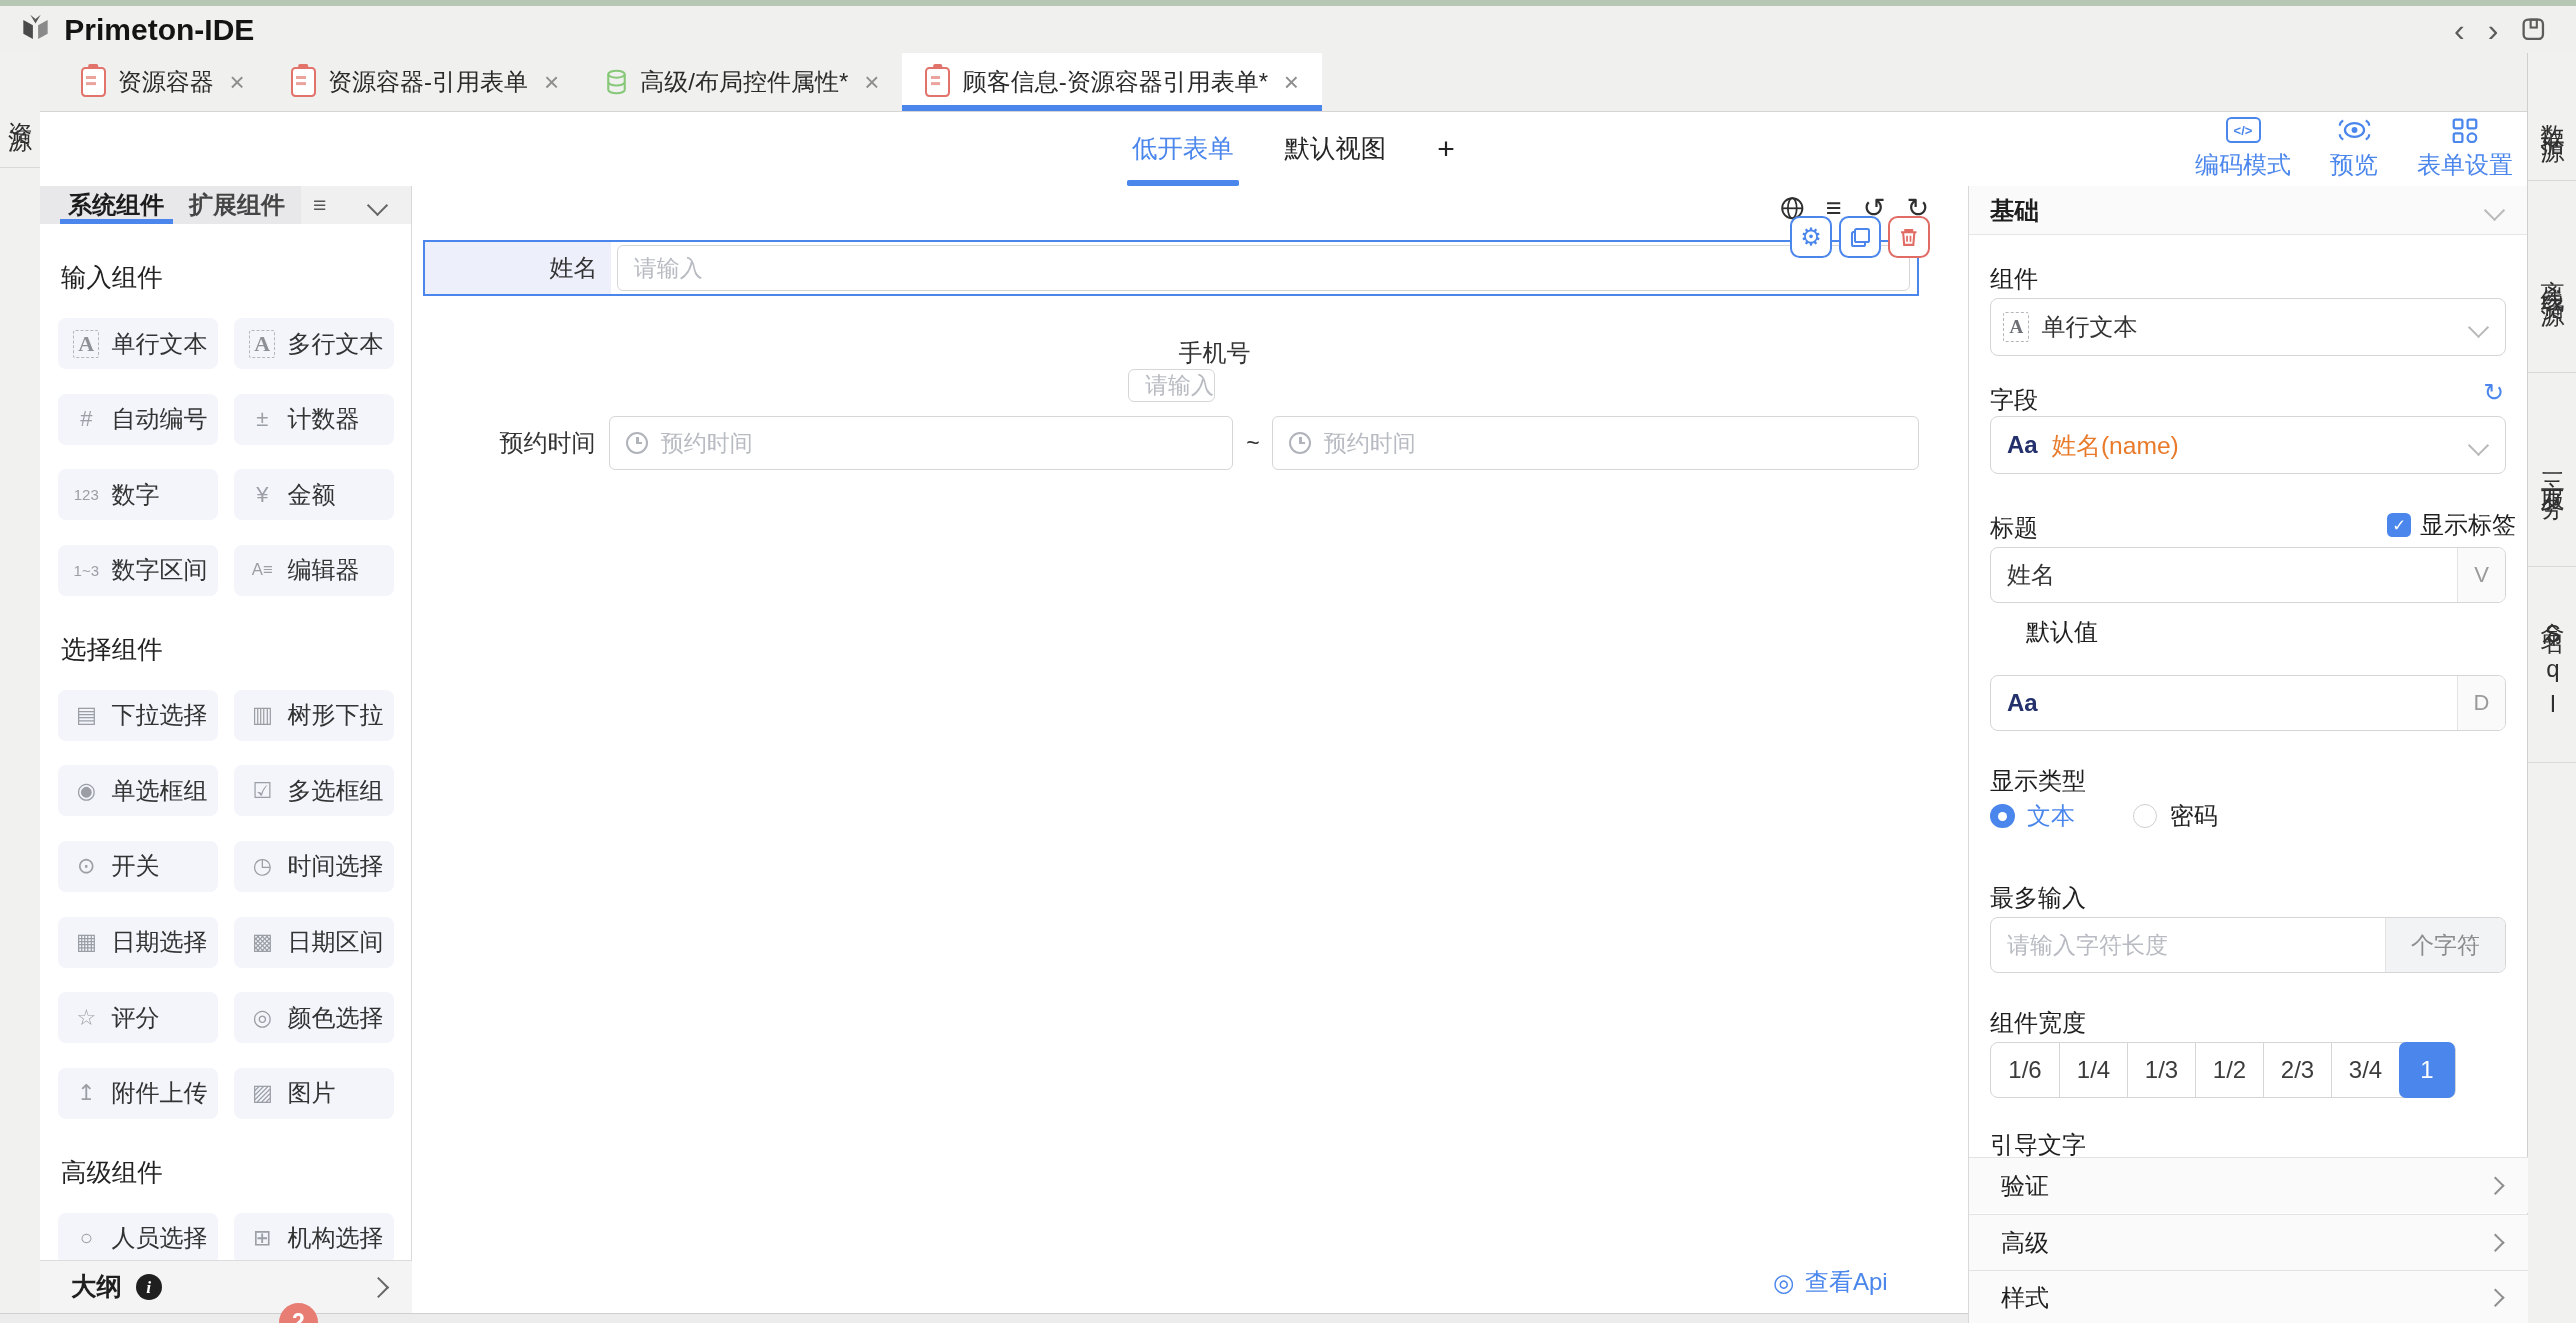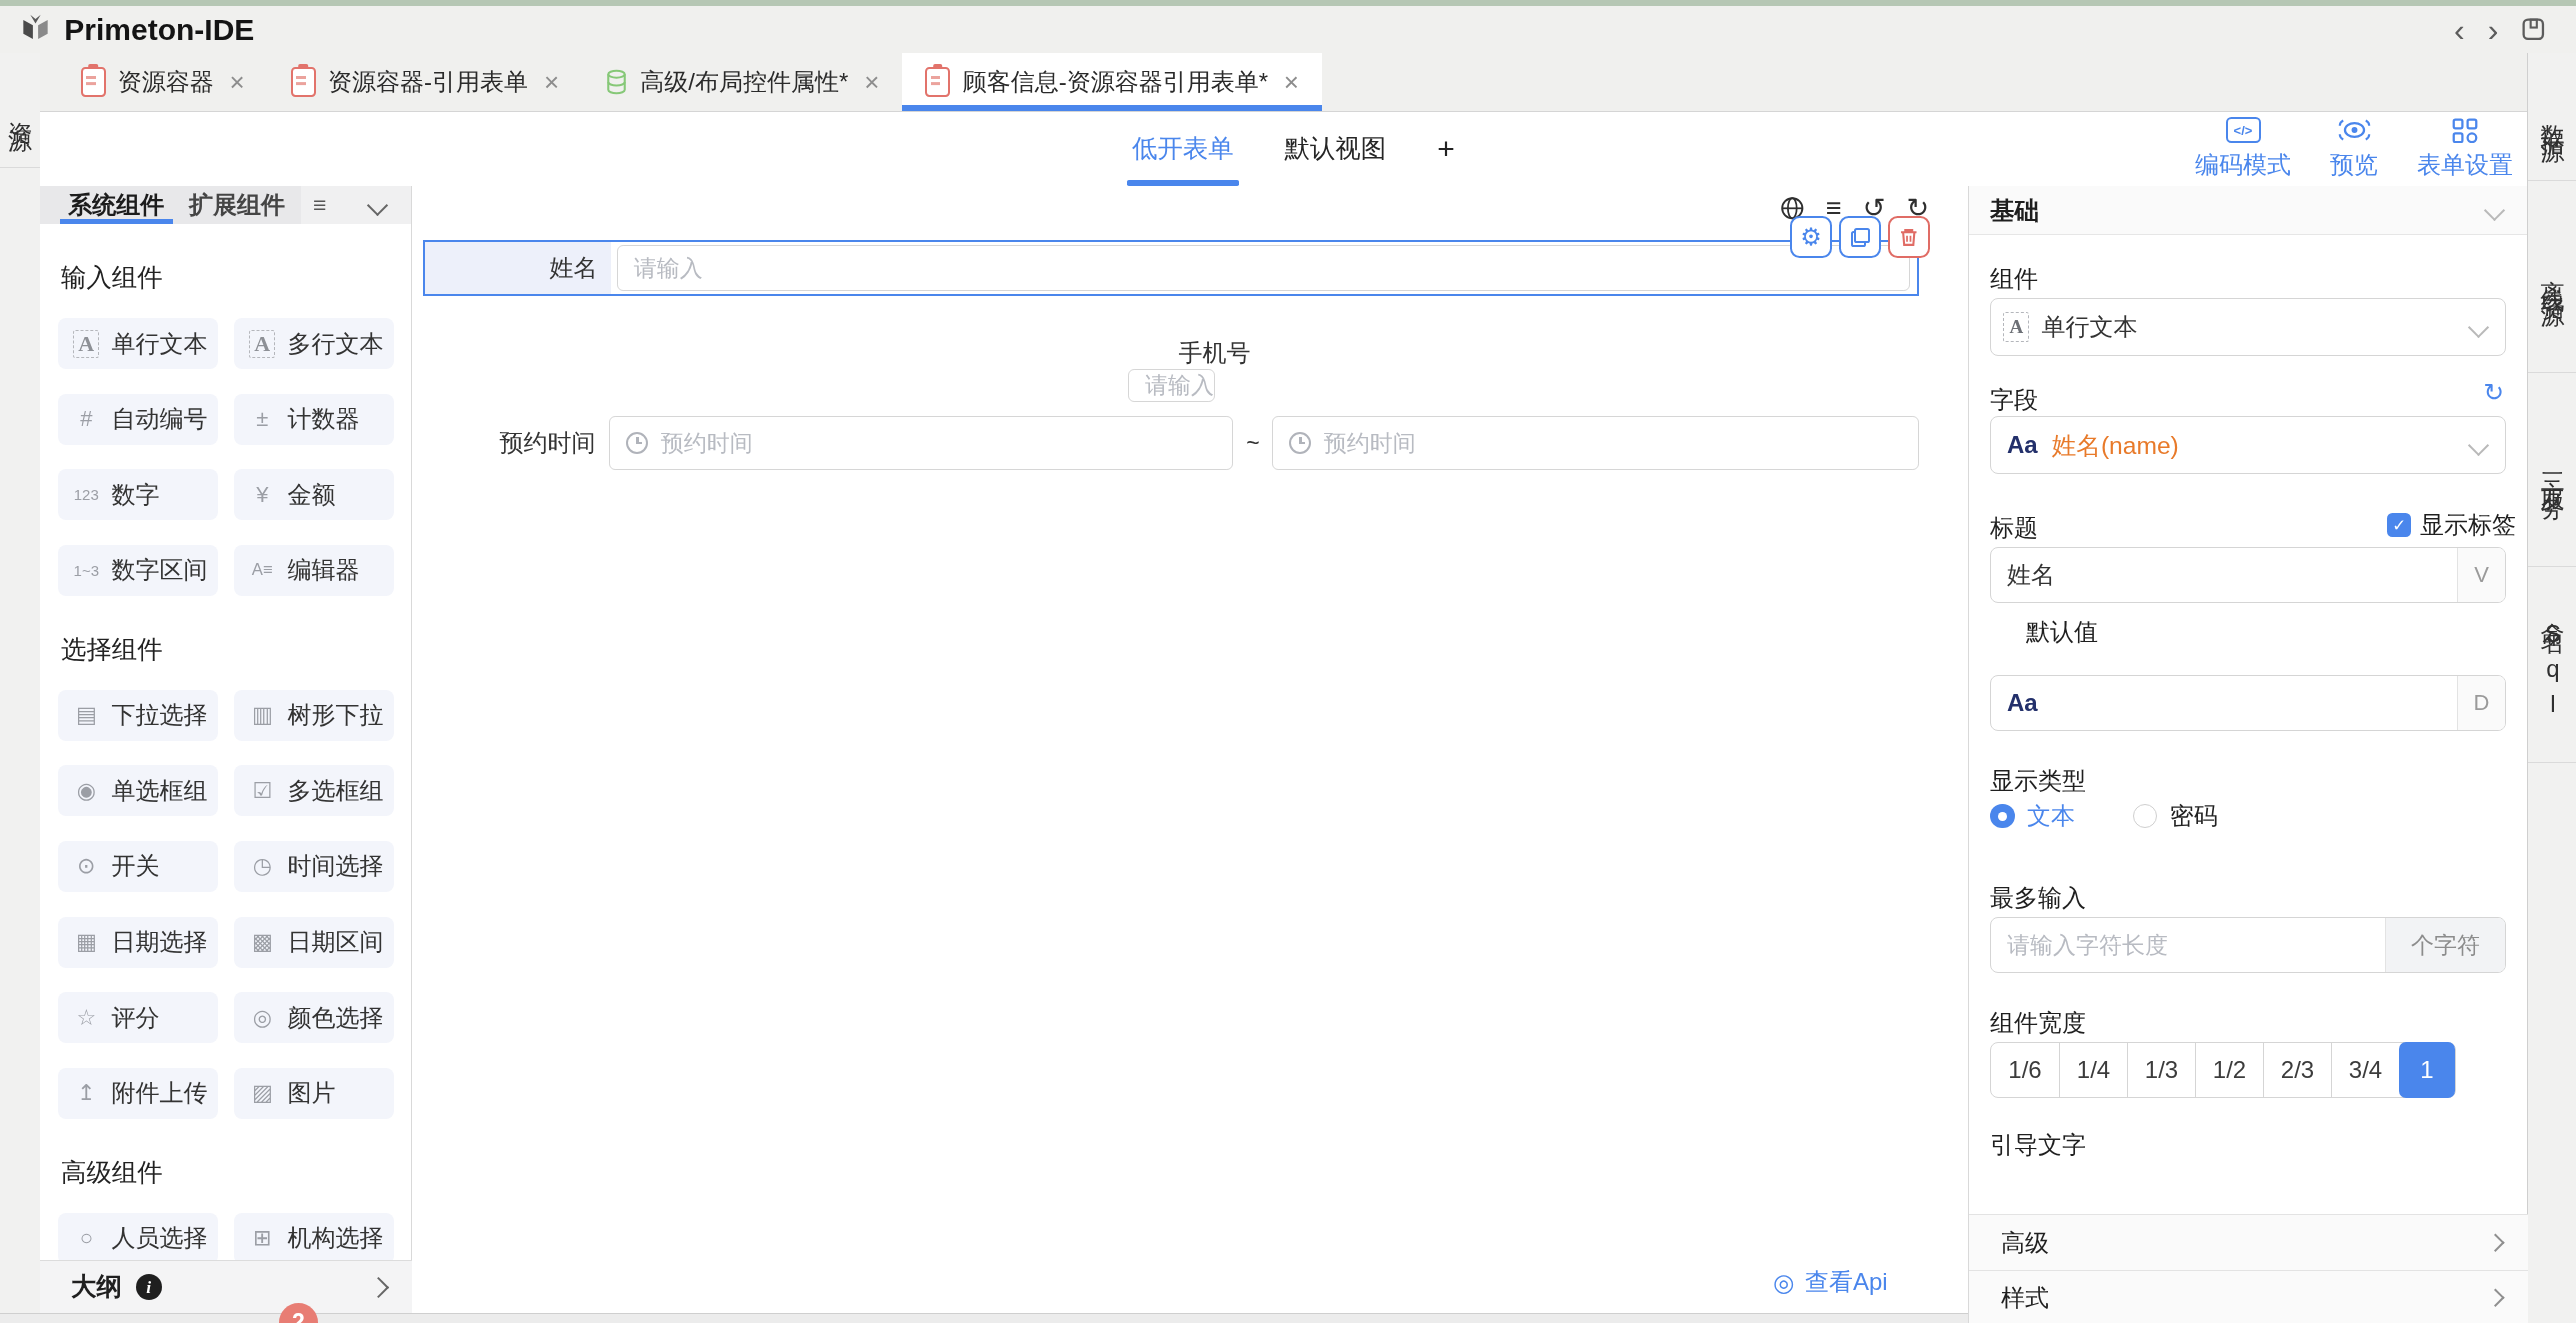--- a/index.html
+++ b/index.html
@@ -498,20 +498,24 @@
       <span class="seg">1/4</span>
       <span class="seg">1/3</span>
       <span class="seg">1/2</span>
       <span class="seg">2/3</span>
       <span class="seg">3/4</span>
       <span class="seg on">1</span>
     </div>
 
     <div class="cut-lbl" style="top:943px;">引导文字</div>
 
+    <div class="acc" style="top:971px;">
+      <span class="a-lbl">验证</span>
+      <span class="chev right lite" style="border-color:#8f8f8f;"></span>
+    </div>
     <div class="acc" style="top:1028px;">
       <span class="a-lbl">高级</span>
       <span class="chev right lite" style="border-color:#8f8f8f;"></span>
     </div>
     <div class="acc" style="top:1084px;height:54px;">
       <span class="a-lbl">样式</span>
       <span class="chev right lite" style="border-color:#8f8f8f;"></span>
     </div>
   </aside>
 

